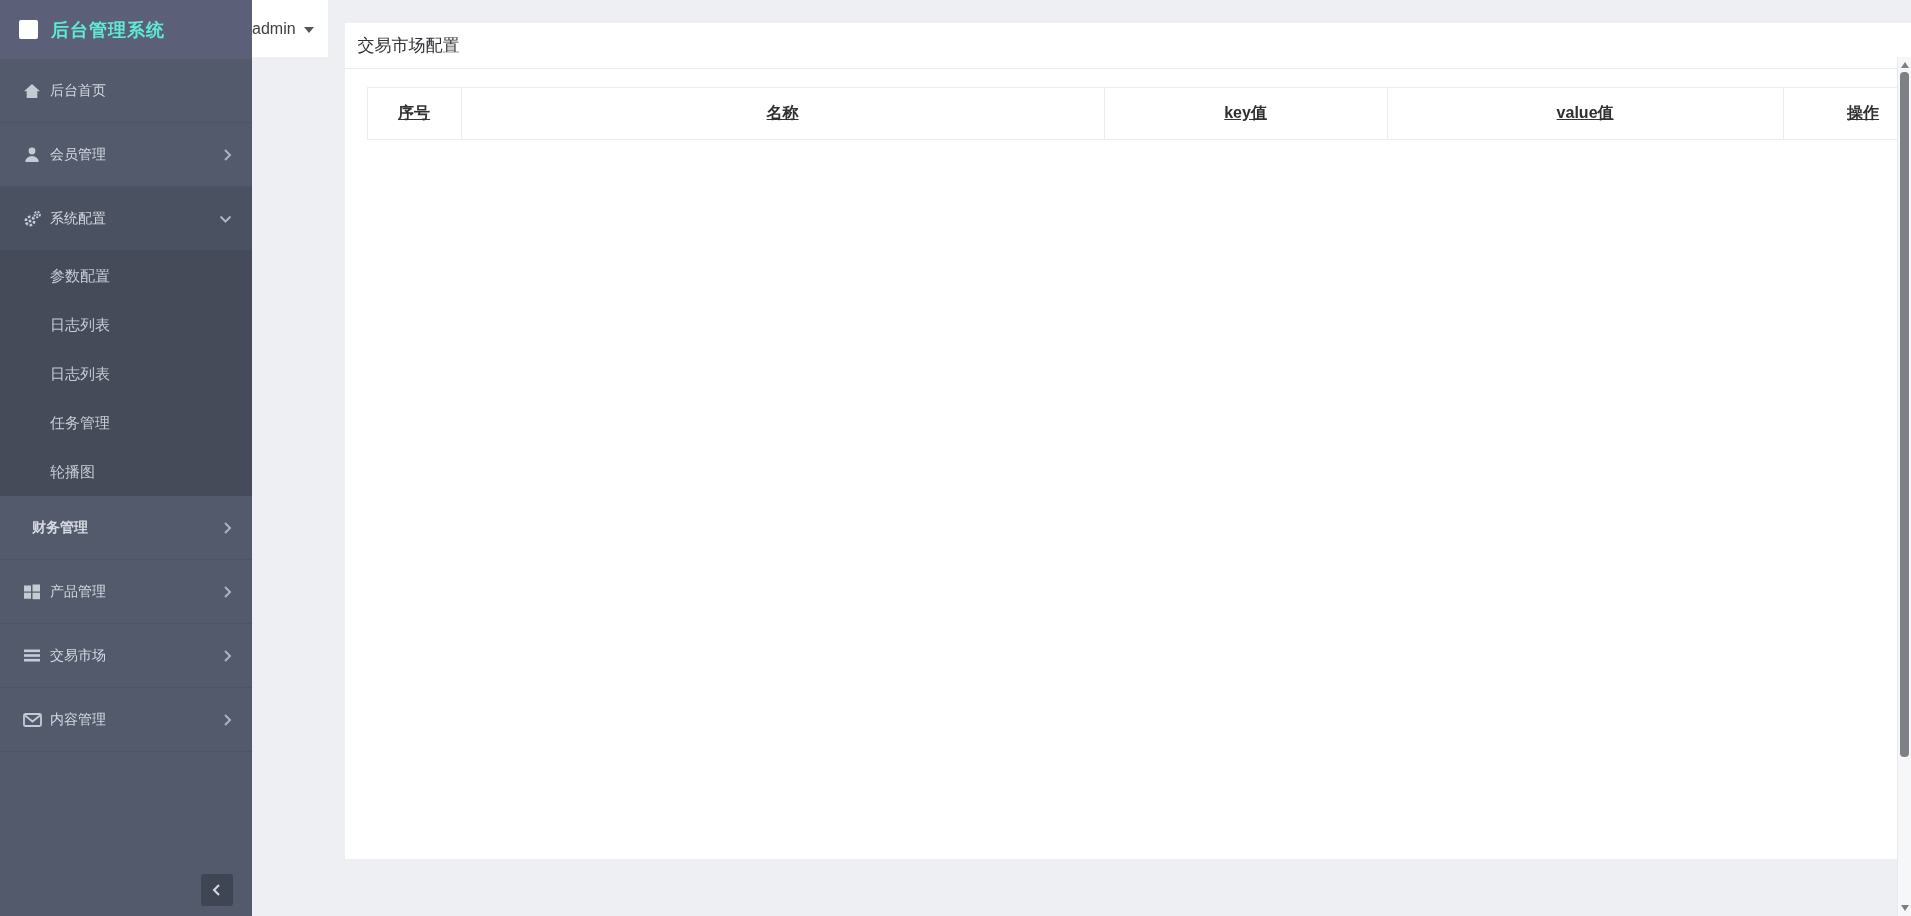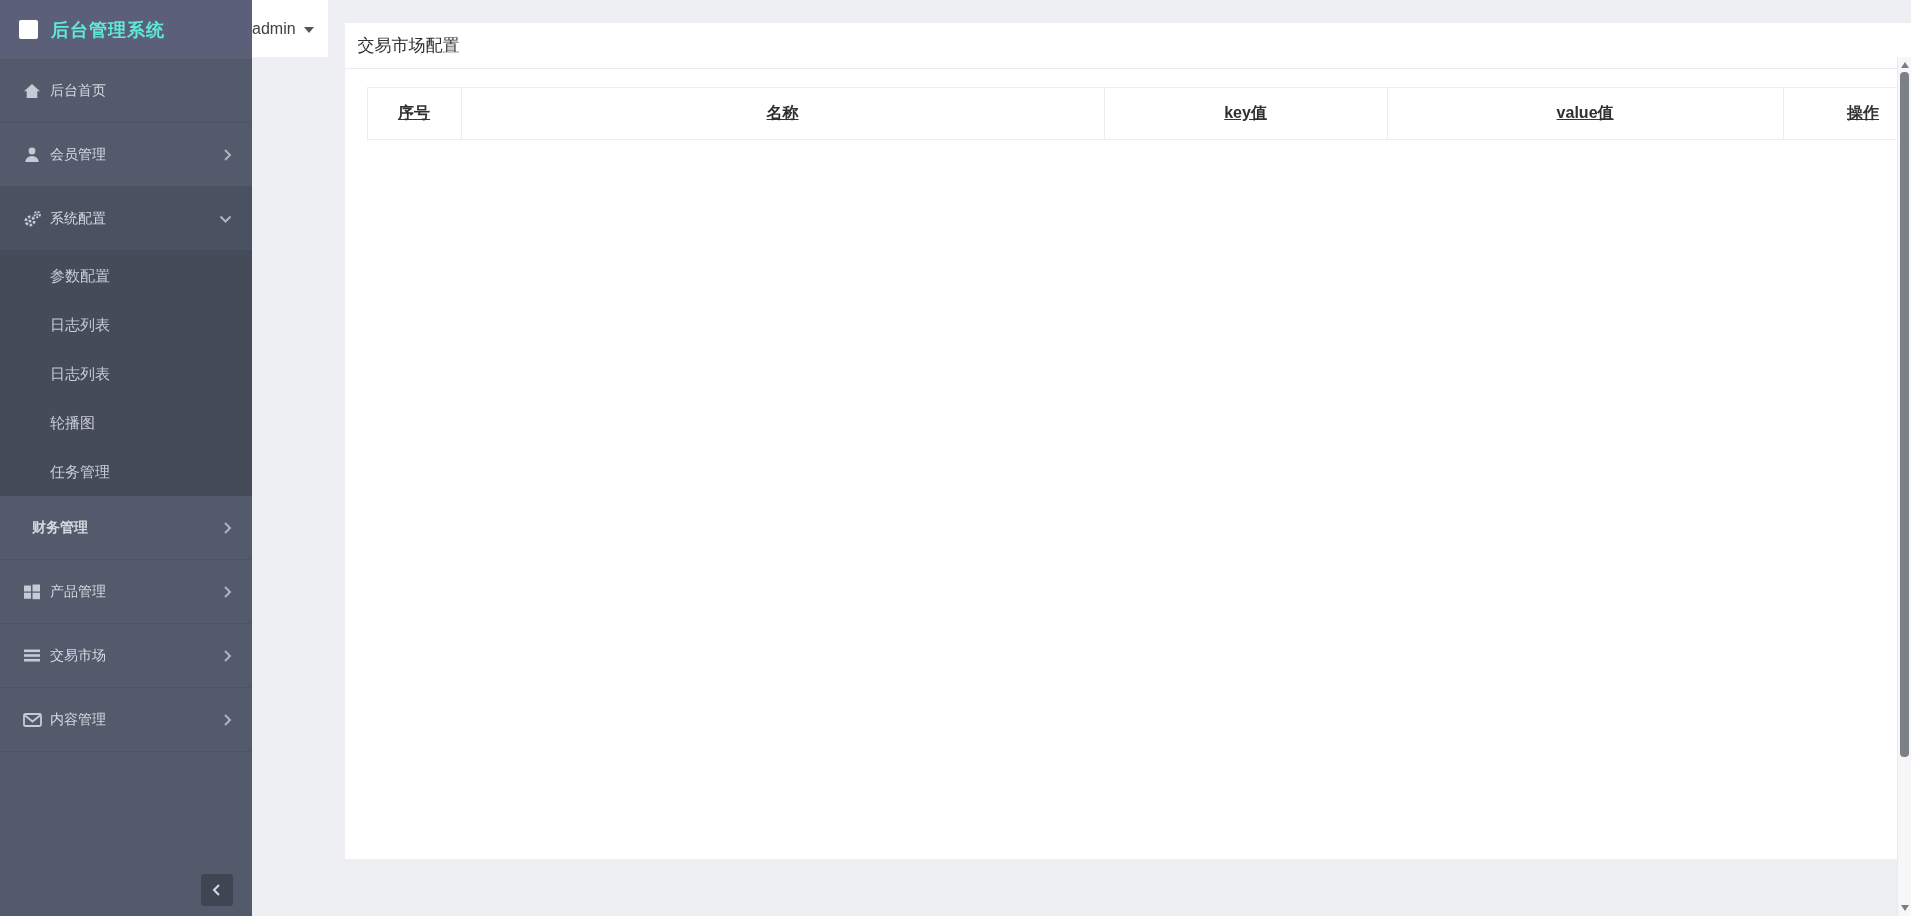--- a/index.html
+++ b/index.html
@@ -109,22 +109,22 @@
         <span class="chev">
           <svg class="ic" width="13" height="9" viewBox="0 0 13 9">
             <polyline points="1.5 2 6.5 7 11.5 2" fill="none" stroke="#aeb3bf" stroke-width="2"></polyline>
           </svg>
         </span>
       </div>
       <div class="submenu">
         <div class="sub-item">参数配置</div>
         <div class="sub-item">日志列表</div>
         <div class="sub-item">日志列表</div>
+        <div class="sub-item">任务管理</div>
         <div class="sub-item">轮播图</div>
-        <div class="sub-item">任务管理</div>
       </div>
       <div class="nav-item no-icon">
         <span>财务管理</span>
         <span class="chev">
           <svg class="ic" width="9" height="13" viewBox="0 0 9 13">
             <polyline points="2 1.5 7 6.5 2 11.5" fill="none" stroke="#aeb3bf" stroke-width="2"></polyline>
           </svg>
         </span>
       </div>
       <div class="nav-item">

